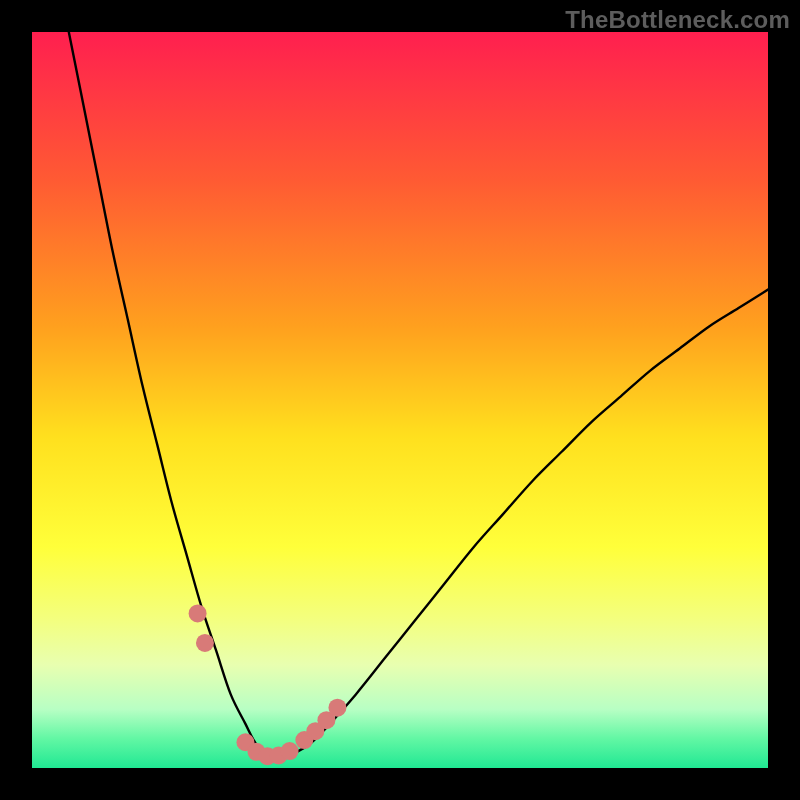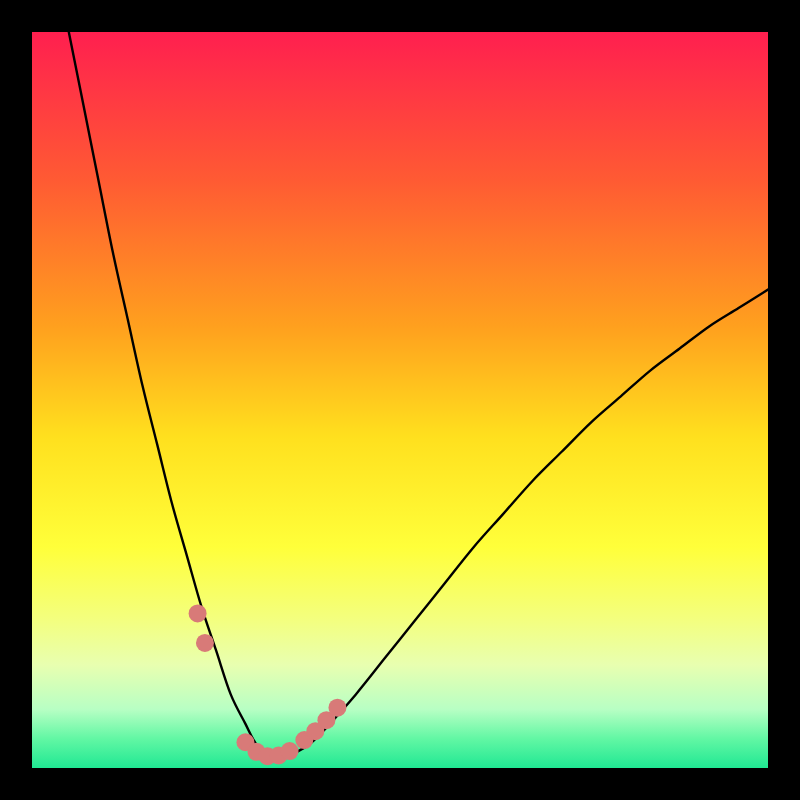--- a/index.html
+++ b/index.html
@@ -38,20 +38,21 @@
   svg {
     display: block;
     width: 736px;
     height: 736px;
   }
 </style>
 </head>
 <body>
 
 <div class="frame">
+  <div class="watermark">TheBottleneck.com</div>
   <div class="plot">
     <svg id="chart-svg" viewBox="0 0 736 736" preserveAspectRatio="none">
         <defs>
           <linearGradient id="bg-grad" x1="0" y1="0" x2="0" y2="1">
             <stop offset="0%" stop-color="#ff1f4f"></stop>
             <stop offset="20%" stop-color="#ff5a33"></stop>
             <stop offset="40%" stop-color="#ffa01e"></stop>
             <stop offset="55.00000000000001%" stop-color="#ffe01e"></stop>
             <stop offset="70%" stop-color="#ffff3a"></stop>
             <stop offset="80%" stop-color="#f3ff80"></stop>

